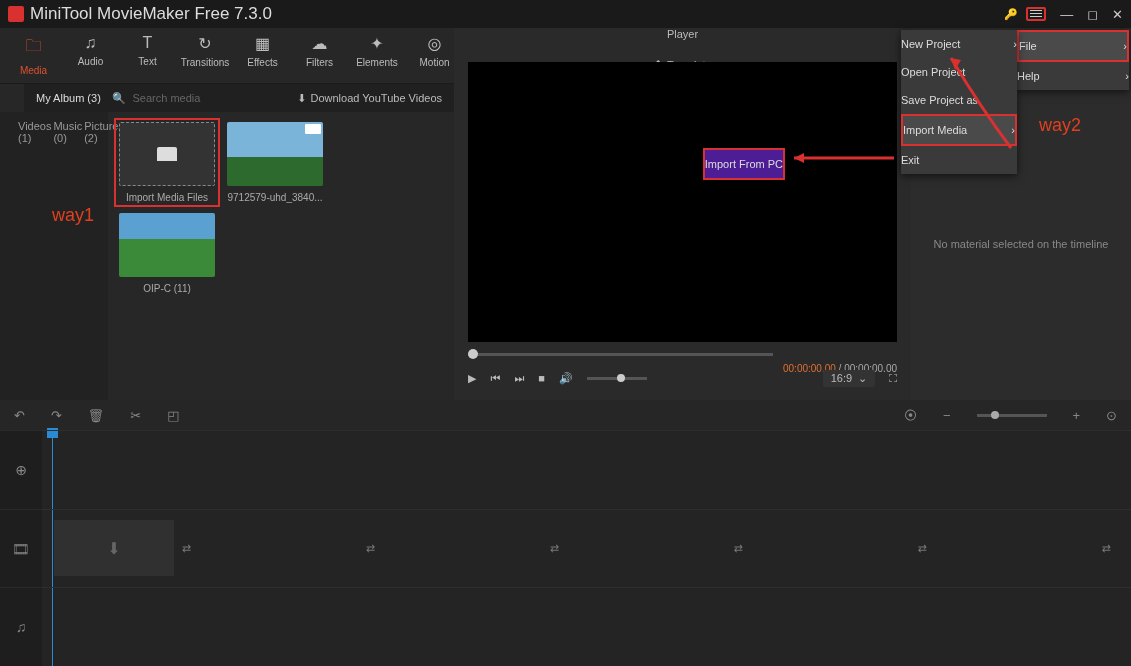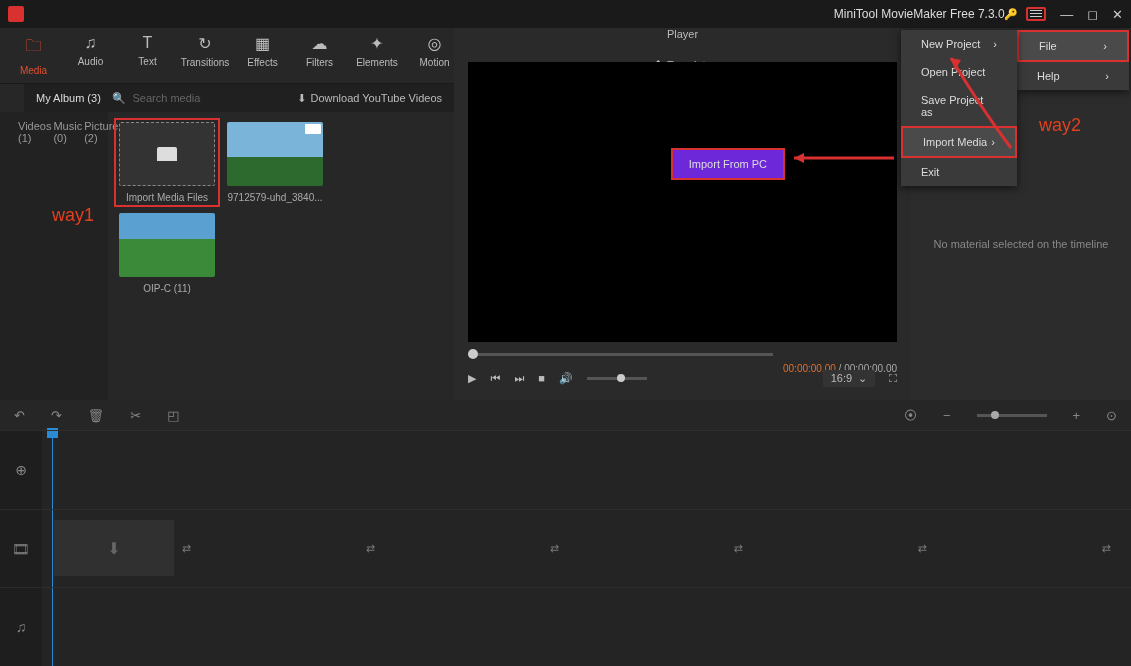--- a/index.html
+++ b/index.html
@@ -1,19 +1,19 @@
 <!DOCTYPE html>
 <html><head>
 <meta charset="utf-8">
 <style>
 * { margin:0; padding:0; box-sizing:border-box; font-family:Arial,sans-serif; }
 body { background:#1f1f1f; width:1131px; height:666px; overflow:hidden; color:#aaa; font-size:11px; position:relative;}
 .titlebar { height:28px; background:#1a1a1a; display:flex; align-items:center; padding:0 8px;}
 .titlebar .logo { width:16px; height:16px; background:#d93030; border-radius:2px; margin-right:6px;}
-.titlebar .title { color:#ddd; font-size:12px; flex:1;text-align:right;}
+.titlebar .title { color:#ddd; font-size:17px; flex:1;}
 .titlebar .winicons { display:flex; gap:14px; color:#ccc; font-size:13px;}
 .titlebar .winicons span { cursor:pointer;}
 .key-icon { color:#e8c000; margin-right:8px;}
 .hamburger { width:20px; height:14px; border:2px solid #d93030; border-radius:2px; display:flex; flex-direction:column; justify-content:space-around; padding:1px 2px;}
 .hamburger div{height:1px;background:#ccc;}
 
 .main-area { display:flex; height:372px;}
 .left-panel { width:454px; background:#272727; display:flex; flex-direction:column;}
 .toolbar-tabs { display:flex; padding:6px 0 0 14px; gap:18px; height:56px; border-bottom:1px solid #1a1a1a;}
 .tool-tab { display:flex; flex-direction:column; align-items:center; gap:4px; color:#bbb; cursor:pointer; font-size:10px; width:40px;}
@@ -68,24 +68,24 @@
 .tl-labels div{flex:1;display:flex;align-items:center;justify-content:center;color:#888;font-size:14px;border-top:1px solid #2a2a2a;}
 .tl-body{flex:1;position:relative;background:#242424;}
 .playhead{position:absolute;left:10px;top:0;bottom:0;width:1px;background:#2a8ad4;}
 .playhead .ph-head{position:absolute;top:-2px;left:-5px;width:11px;height:10px;background:#2a8ad4;}
 .tl-row{height:33.3%;border-top:1px solid #2e2e2e;position:relative;display:flex;align-items:center;}
 .drop-slot{height:56px;width:120px;background:#303030;margin-left:12px;display:flex;align-items:center;justify-content:center;color:#666;font-size:16px;}
 .trans-icons{position:absolute;right:0;left:140px;display:flex;justify-content:space-between;padding-right:20px;}
 .trans-icons span{color:#777;}
 
 .menu-dropdown { position:absolute; top:30px; right:120px; width:112px; background:#3a3a3a; box-shadow:0 2px 8px rgba(0,0,0,0.6);}
-.menu-dropdown .mitem{padding:8px 20px;color:#ddd;font-size:11px;cursor:pointer;display:flex;justify-content:space-between;align-items:center;}
+.menu-dropdown .mitem{padding:8px 0;color:#ddd;font-size:11px;cursor:pointer;display:flex;justify-content:space-between;align-items:center;}
 .menu-dropdown .mitem.hl{background:#4a4a4a;}
 
-.importpc{position:absolute;top:148px;right:346px;background:#6d28d9;color:#ddd;padding:8px 16px;font-size:11px;border:2px solid #d93030;}
+.importpc{position:absolute;top:148px;right:346px;background:#4c1d95;color:#ddd;padding:8px 0;font-size:11px;border:2px solid #d93030;}
 
 .ann-way1{position:absolute;top:205px;left:52px;color:#e04020;font-size:18px;}
 .ann-way2{position:absolute;top:115px;right:50px;color:#e04020;font-size:18px;}
 .arrow-svg{position:absolute;pointer-events:none;}
 </style>
 </head>
 <body>
 
 <div class="titlebar">
   <div class="logo"></div>

